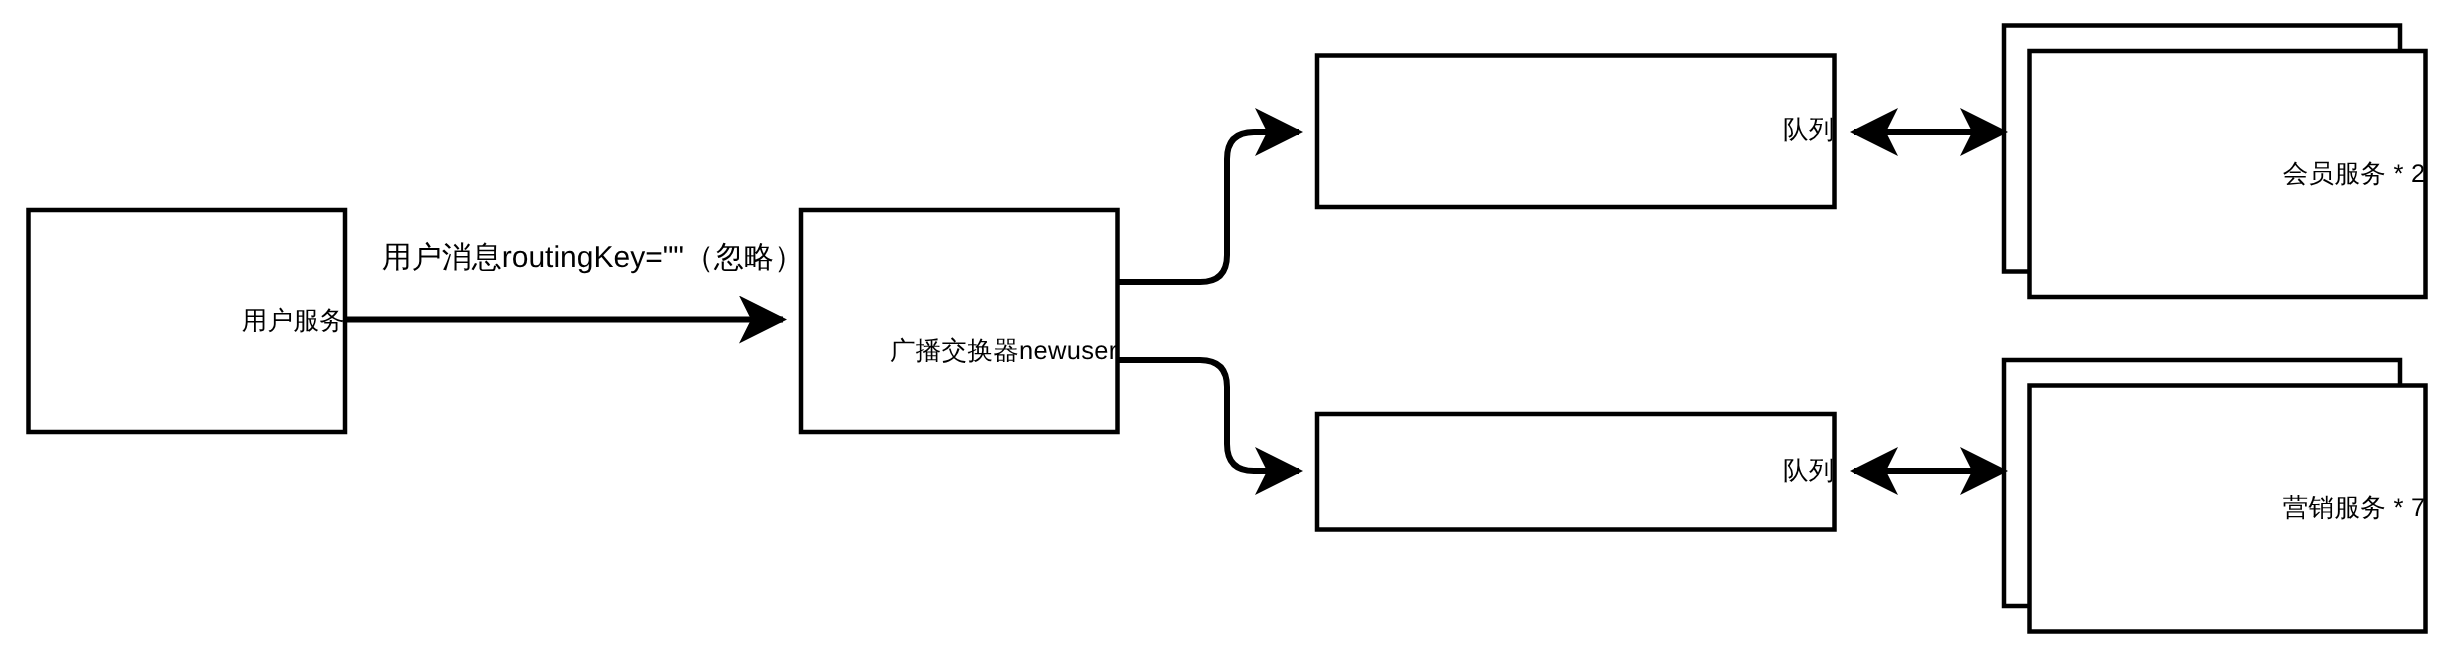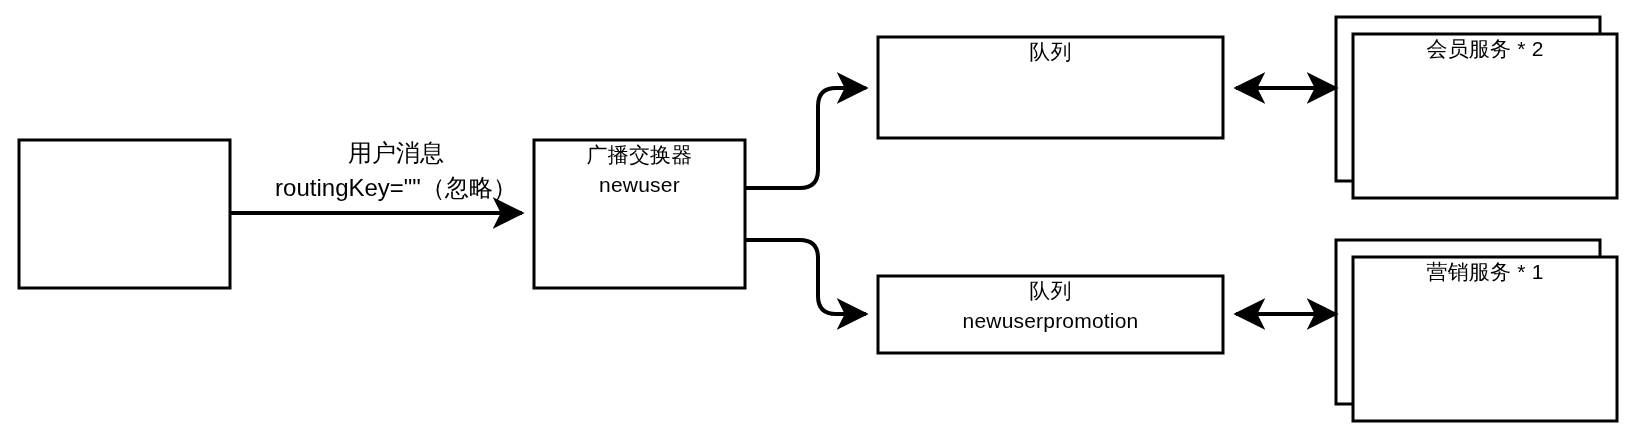--- a/index.html
+++ b/index.html
@@ -20,40 +20,40 @@
   .svg-layer {
     position: absolute;
     left: 0;
     top: 0;
     width: 1640px;
     height: 434px;
   }
   .node-label {
     position: absolute;
     display: flex;
-    flex-direction: column;
+    flex-direction: row;
     align-items: center;
-    justify-content: flex-start;
+    justify-content: flex-end;
     text-align: center;
     color: #000000;
-    font-size: 21px;
+    font-size: 17px;
     line-height: 1.42;
     letter-spacing: 0.2px;
     white-space: nowrap;
     pointer-events: none;
   }
   .edge-label {
     position: absolute;
     display: flex;
-    flex-direction: column;
+    flex-direction: row;
     align-items: center;
     justify-content: flex-end;
     text-align: center;
     color: #000000;
-    font-size: 24px;
+    font-size: 20px;
     line-height: 1.45;
     white-space: nowrap;
     pointer-events: none;
   }
   .lbl-line { display: block; }
 </style>
 </head>
 <body>
 
 <div id="canvas">
@@ -86,41 +86,43 @@
 
     <path d="M 745 188 L 800 188 Q 818 188 818 170 L 818 106 Q 818 88 836 88 L 866 88" fill="none" stroke="#000000" stroke-width="4" stroke-linejoin="round" marker-end="url(#arrowEnd)"></path>
 
     <path d="M 745 240 L 800 240 Q 818 240 818 258 L 818 296 Q 818 314 836 314 L 866 314" fill="none" stroke="#000000" stroke-width="4" stroke-linejoin="round" marker-end="url(#arrowEnd)"></path>
 
     <path d="M 1236 88 L 1336 88" fill="none" stroke="#000000" stroke-width="4" marker-start="url(#arrowStart)" marker-end="url(#arrowEnd)"></path>
 
     <path d="M 1236 314 L 1336 314" fill="none" stroke="#000000" stroke-width="4" marker-start="url(#arrowStart)" marker-end="url(#arrowEnd)"></path>
   </svg>
 
+  <div class="node-label" style="left:19px; top:140px; width:211px; height:148px;">
+    <span class="lbl-line">用户服务</span>
+  </div>
 
   <div class="node-label" style="left:534px; top:140px; width:211px; height:188px;">
     <span class="lbl-line">广播交换器</span>
     <span class="lbl-line">newuser</span>
   </div>
 
   <div class="node-label" style="left:878px; top:37px; width:345px; height:101px;">
     <span class="lbl-line">队列</span>
   </div>
 
   <div class="node-label" style="left:878px; top:276px; width:345px; height:77px;">
     <span class="lbl-line">队列</span>
-    <span class="lbl-line">newuserpromotion</span>
   </div>
 
   <div class="node-label" style="left:1353px; top:34px; width:264px; height:164px;">
     <span class="lbl-line">会员服务 * 2</span>
   </div>
 
   <div class="node-label" style="left:1353px; top:257px; width:264px; height:164px;">
-    <span class="lbl-line">营销服务 * 1</span>
+    <span class="lbl-line">营销服务 * 7</span>
   </div>
 
   <div class="edge-label" style="left:256px; top:138px; width:280px; height:68px;">
     <span class="lbl-line">用户消息</span>
     <span class="lbl-line">routingKey=""（忽略）</span>
   </div>
 
 </div>
 
 </body></html>

